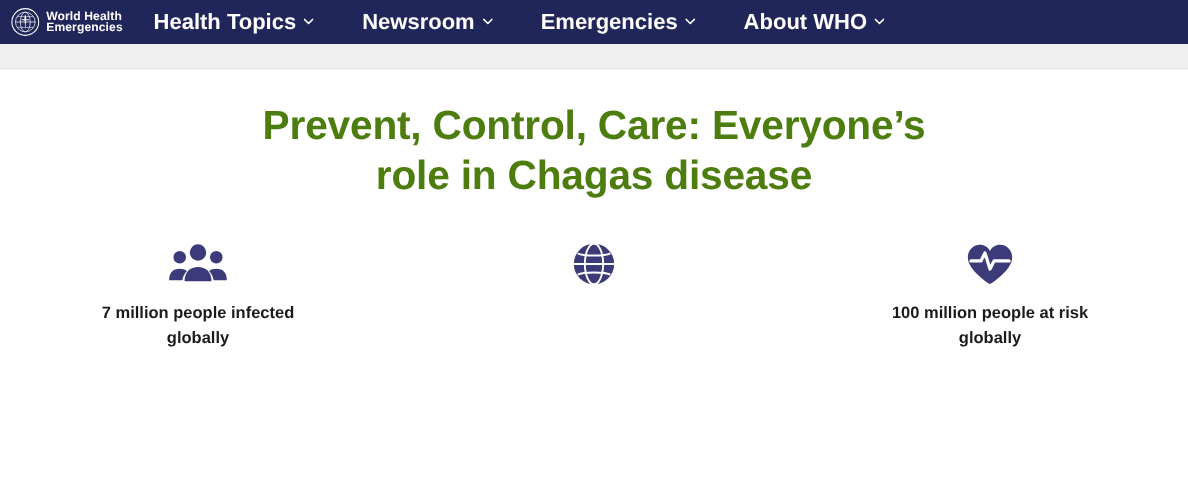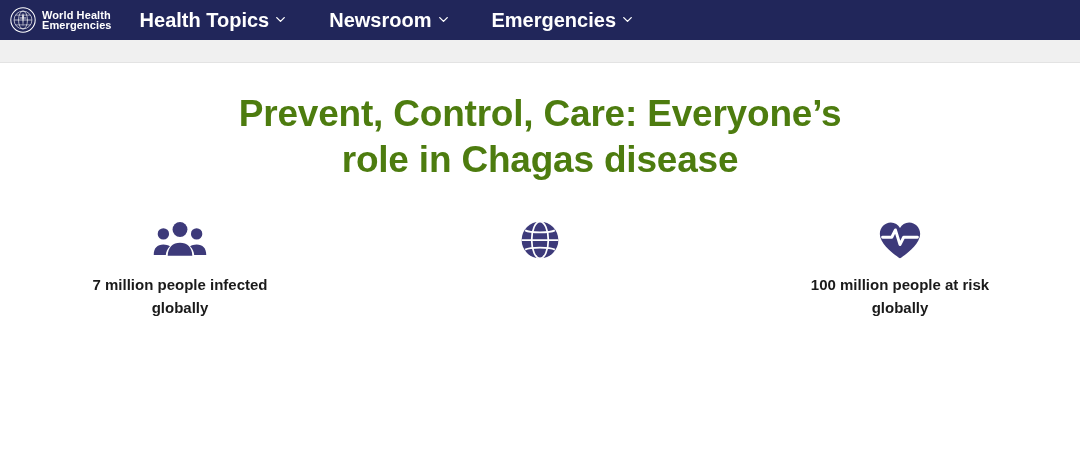--- a/index.html
+++ b/index.html
@@ -170,20 +170,28 @@
     <div class="nav-item">
       <span>Emergencies</span>
       <span class="caret">
         <svg viewBox="0 0 12 12" width="9" height="9">
             <path d="M1 3.5 L6 8.5 L11 3.5" fill="none" stroke="#ffffff" stroke-width="1.8" stroke-linecap="round" stroke-linejoin="round"></path>
           </svg>
       </span>
     </div>
 
 
+    <div class="nav-item">
+      <span>About WHO</span>
+      <span class="caret">
+        <svg viewBox="0 0 12 12" width="9" height="9">
+            <path d="M1 3.5 L6 8.5 L11 3.5" fill="none" stroke="#ffffff" stroke-width="1.8" stroke-linecap="round" stroke-linejoin="round"></path>
+          </svg>
+      </span>
+    </div>
 
   </div>
 </div>
 
 <div class="grey-strip"></div>
 
 <div class="content">
 
   <h1 class="headline">Prevent, Control, Care: Everyone’s role in Chagas disease</h1>
 

